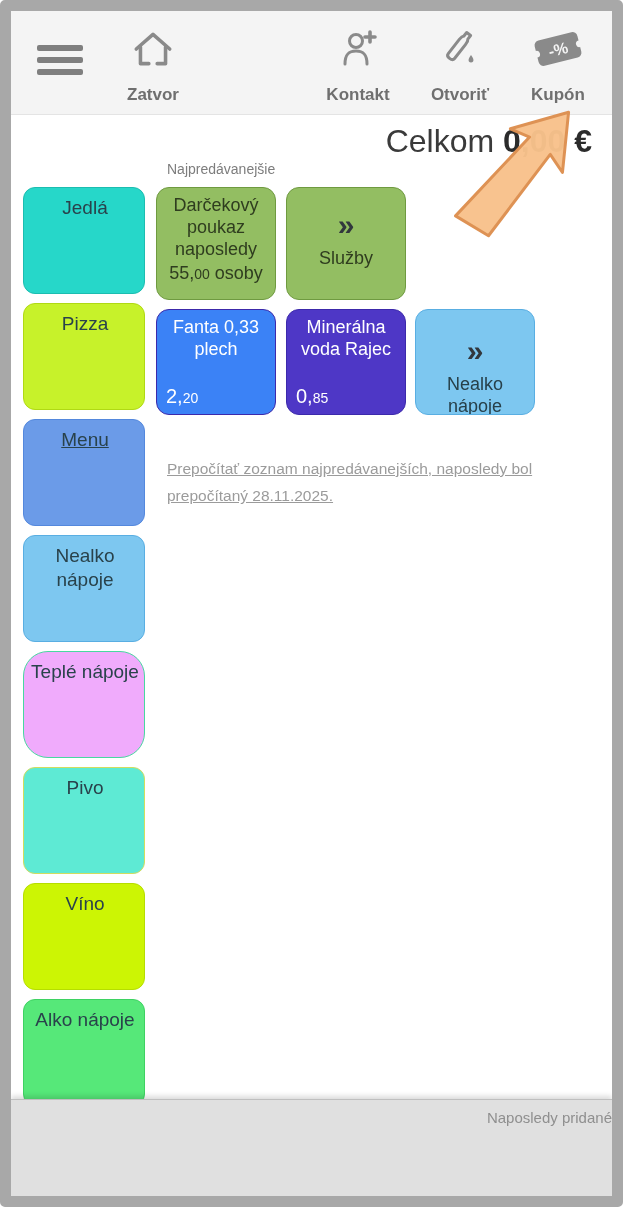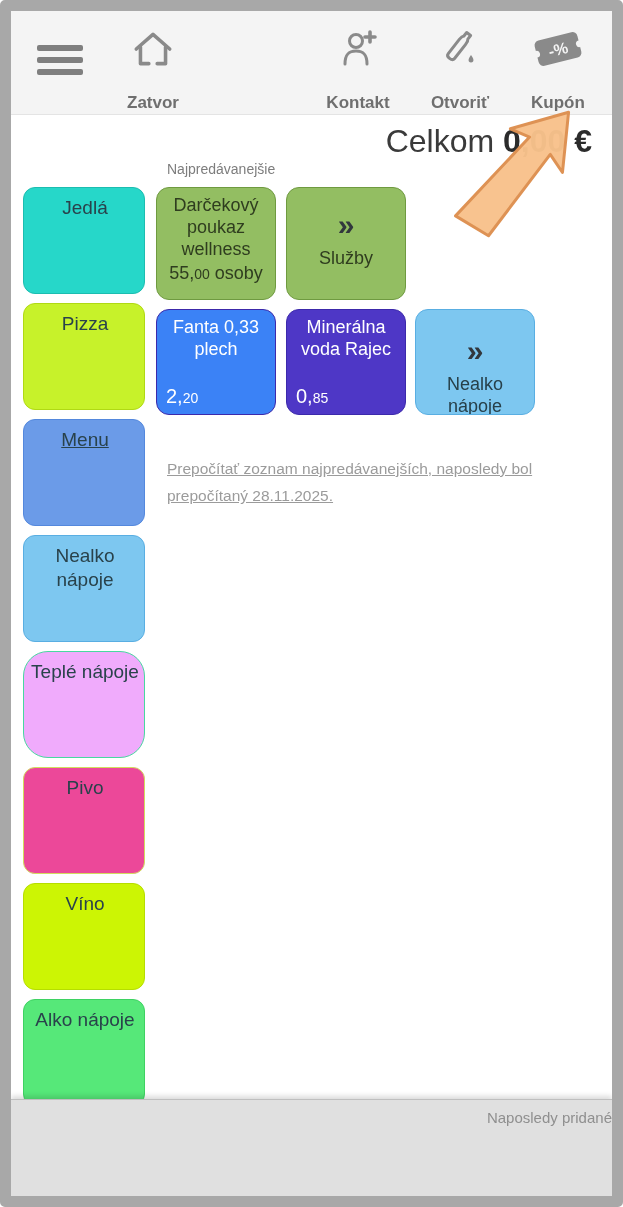--- a/index.html
+++ b/index.html
@@ -16,21 +16,21 @@
 
   
   .toolbar{
     position:absolute;left:0;top:0;width:100%;height:104px;
     background:#f4f4f4;border-bottom:1px solid #e4e4e4;box-sizing:border-box;
   }
   .hamburger{position:absolute;left:26px;top:34px;width:46px;height:32px;cursor:pointer;}
   .hamburger .bar{height:6px;background:#7f7f7f;border-radius:2px;margin-bottom:6px;}
   .tb-item{position:absolute;top:14px;width:96px;text-align:center;cursor:pointer;}
   .tb-item .ticon{height:48px;display:flex;align-items:center;justify-content:center;color:#8a8a8a;}
-  .tb-item .tlabel{font-size:17px;font-weight:bold;color:#6f6f6f;margin-top:20px;}
+  .tb-item .tlabel{font-size:17px;font-weight:bold;color:#6f6f6f;margin-top:12px;}
   .tb-zatvor{left:94px;}
   .tb-kontakt{left:299px;}
   .tb-otvorit{left:401px;}
   .tb-kupon{left:499px;}
 
   
   .total{
     position:absolute;right:20px;top:112px;font-size:32px;color:#3a3a3a;
     white-space:nowrap;
   }
@@ -163,35 +163,35 @@
         </div>
     <div class="cat" style="background-color: rgb(107, 155, 232); border-color: rgb(84, 136, 221); text-decoration: underline;">
           <span>Menu</span>
         </div>
     <div class="cat" style="background-color: rgb(125, 199, 240); border-color: rgb(89, 174, 226);">
           <span>Nealko nápoje</span>
         </div>
     <div class="cat" style="background-color: #f0abfc; border-color: rgb(72, 216, 160); border-radius: 25px;">
           <span>Teplé nápoje</span>
         </div>
-    <div class="cat" style="background-color: #ec4899; border-color: rgb(210, 220, 94);">
+    <div class="cat" style="background-color: #5eead4; border-color: rgb(210, 220, 94);">
           <span>Pivo</span>
         </div>
     <div class="cat" style="background-color: rgb(204, 245, 4); border-color: rgb(182, 221, 0);">
           <span>Víno</span>
         </div>
     <div class="cat" style="background-color: rgb(86, 232, 121); border-color: rgb(62, 210, 98);">
           <span>Alko nápoje</span>
         </div>
   </div>
 
   <div class="grid">
 
     <div class="tile row1 c1" style="background-color: rgb(147, 190, 98); border-color: rgb(111, 154, 64); color: rgb(47, 61, 31);">
-      <div class="tname">Darčekový poukaz wellness</div>
+      <div class="tname">Darčekový poukaz naposledy</div>
       <div class="priceline"><span>55,</span><span class="dec">00</span><span> osoby</span></div>
     </div>
 
     <div class="tile row1 c2" style="background-color: rgb(147, 190, 98); border-color: rgb(111, 154, 64); color: rgb(47, 61, 31);">
       <div class="glyph" style="color: rgb(50, 55, 61);">»</div>
       <div class="mlabel">Služby</div>
     </div>
 
     <div class="tile row2 c1" style="background-color: #3b82f6; border-color: rgb(60, 41, 171); color: rgb(255, 255, 255);">
       <div class="tname">Fanta 0,33 plech</div>

